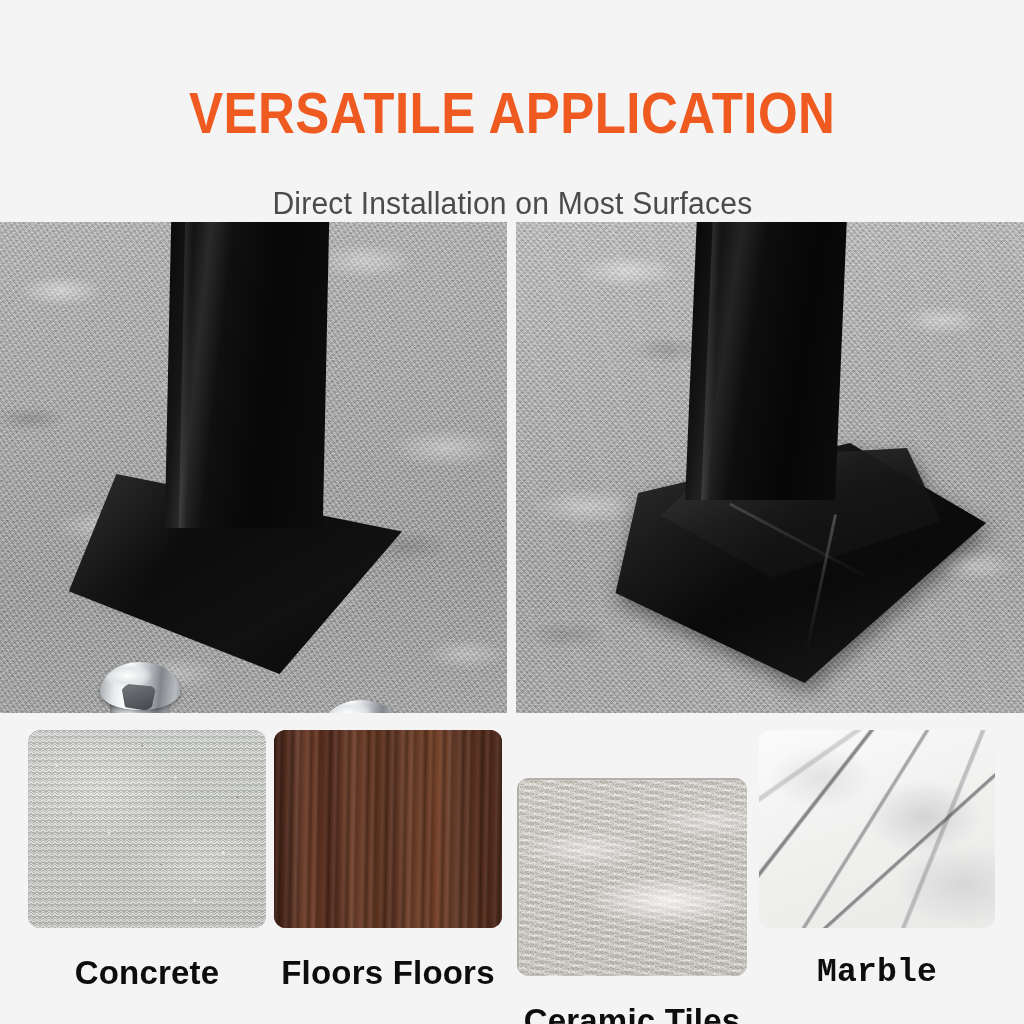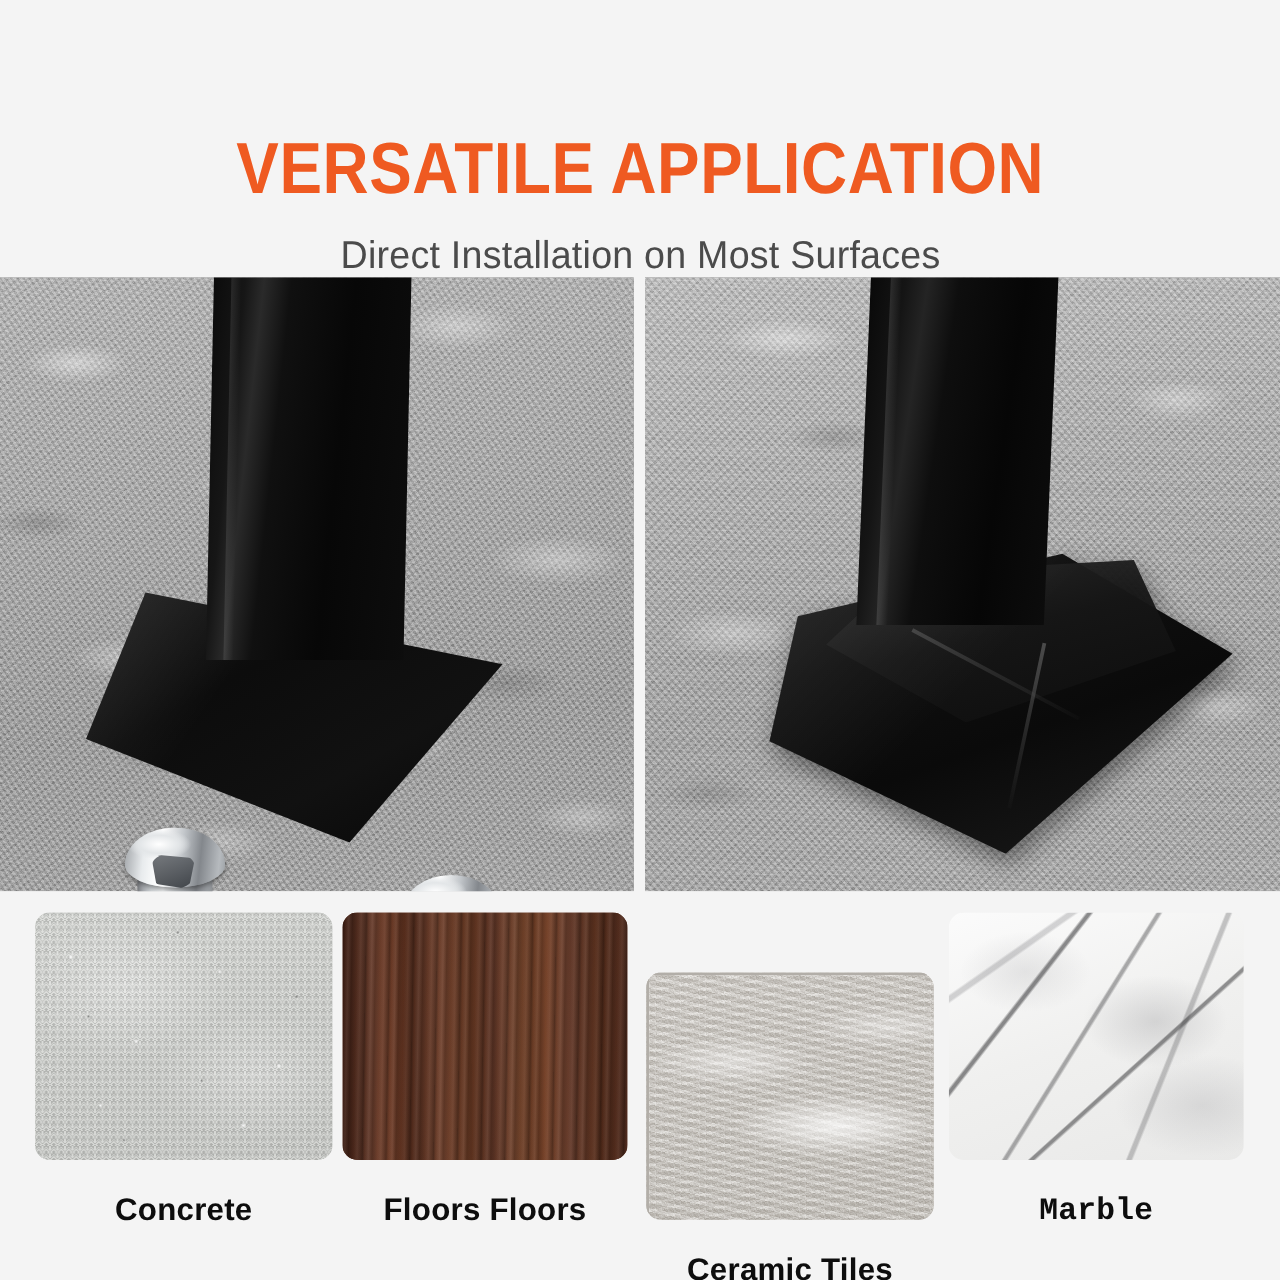--- a/index.html
+++ b/index.html
@@ -12,21 +12,21 @@
   #page{
     position:relative; width:1024px; height:1024px;
     background:#f4f4f4;
   }
 
   
   .header{
     position:absolute; left:0; top:0; width:1024px; height:222px;
     background:#f4f4f4;
     display:flex; flex-direction:column;
-    align-items:center; justify-content:flex-end;
+    align-items:center; justify-content:space-between;
     padding-top:84px;
   }
   .title{
     font-size:58px;
     font-weight:bold;
     line-height:1;
     letter-spacing:0.5px;
     color:#ef5a21;
     transform:scaleX(0.88);
     transform-origin:center center;
@@ -201,21 +201,21 @@
   }
   .swatch-card{
     position:absolute; top:17px;
   }
   .swatch{
     width:100%; height:198px; border-radius:12px; overflow:hidden;
     position:relative;
   }
   .swatch-label{
     margin-top:26px; text-align:center;
-    font-size:25px; font-weight:bold; color:#0d0d0d;
+    font-size:33px; font-weight:bold; color:#0d0d0d;
     letter-spacing:0.2px;
     white-space:nowrap;
   }
   .c1{ left:28px;  width:238px; }
   .c2{ left:274px; width:228px; }
   .c3{ left:517px; width:230px;margin-top:48px; }
   .c4{ left:759px; width:236px;font-family:Liberation Mono, monospace; }
 
   
   .tex-concrete{

